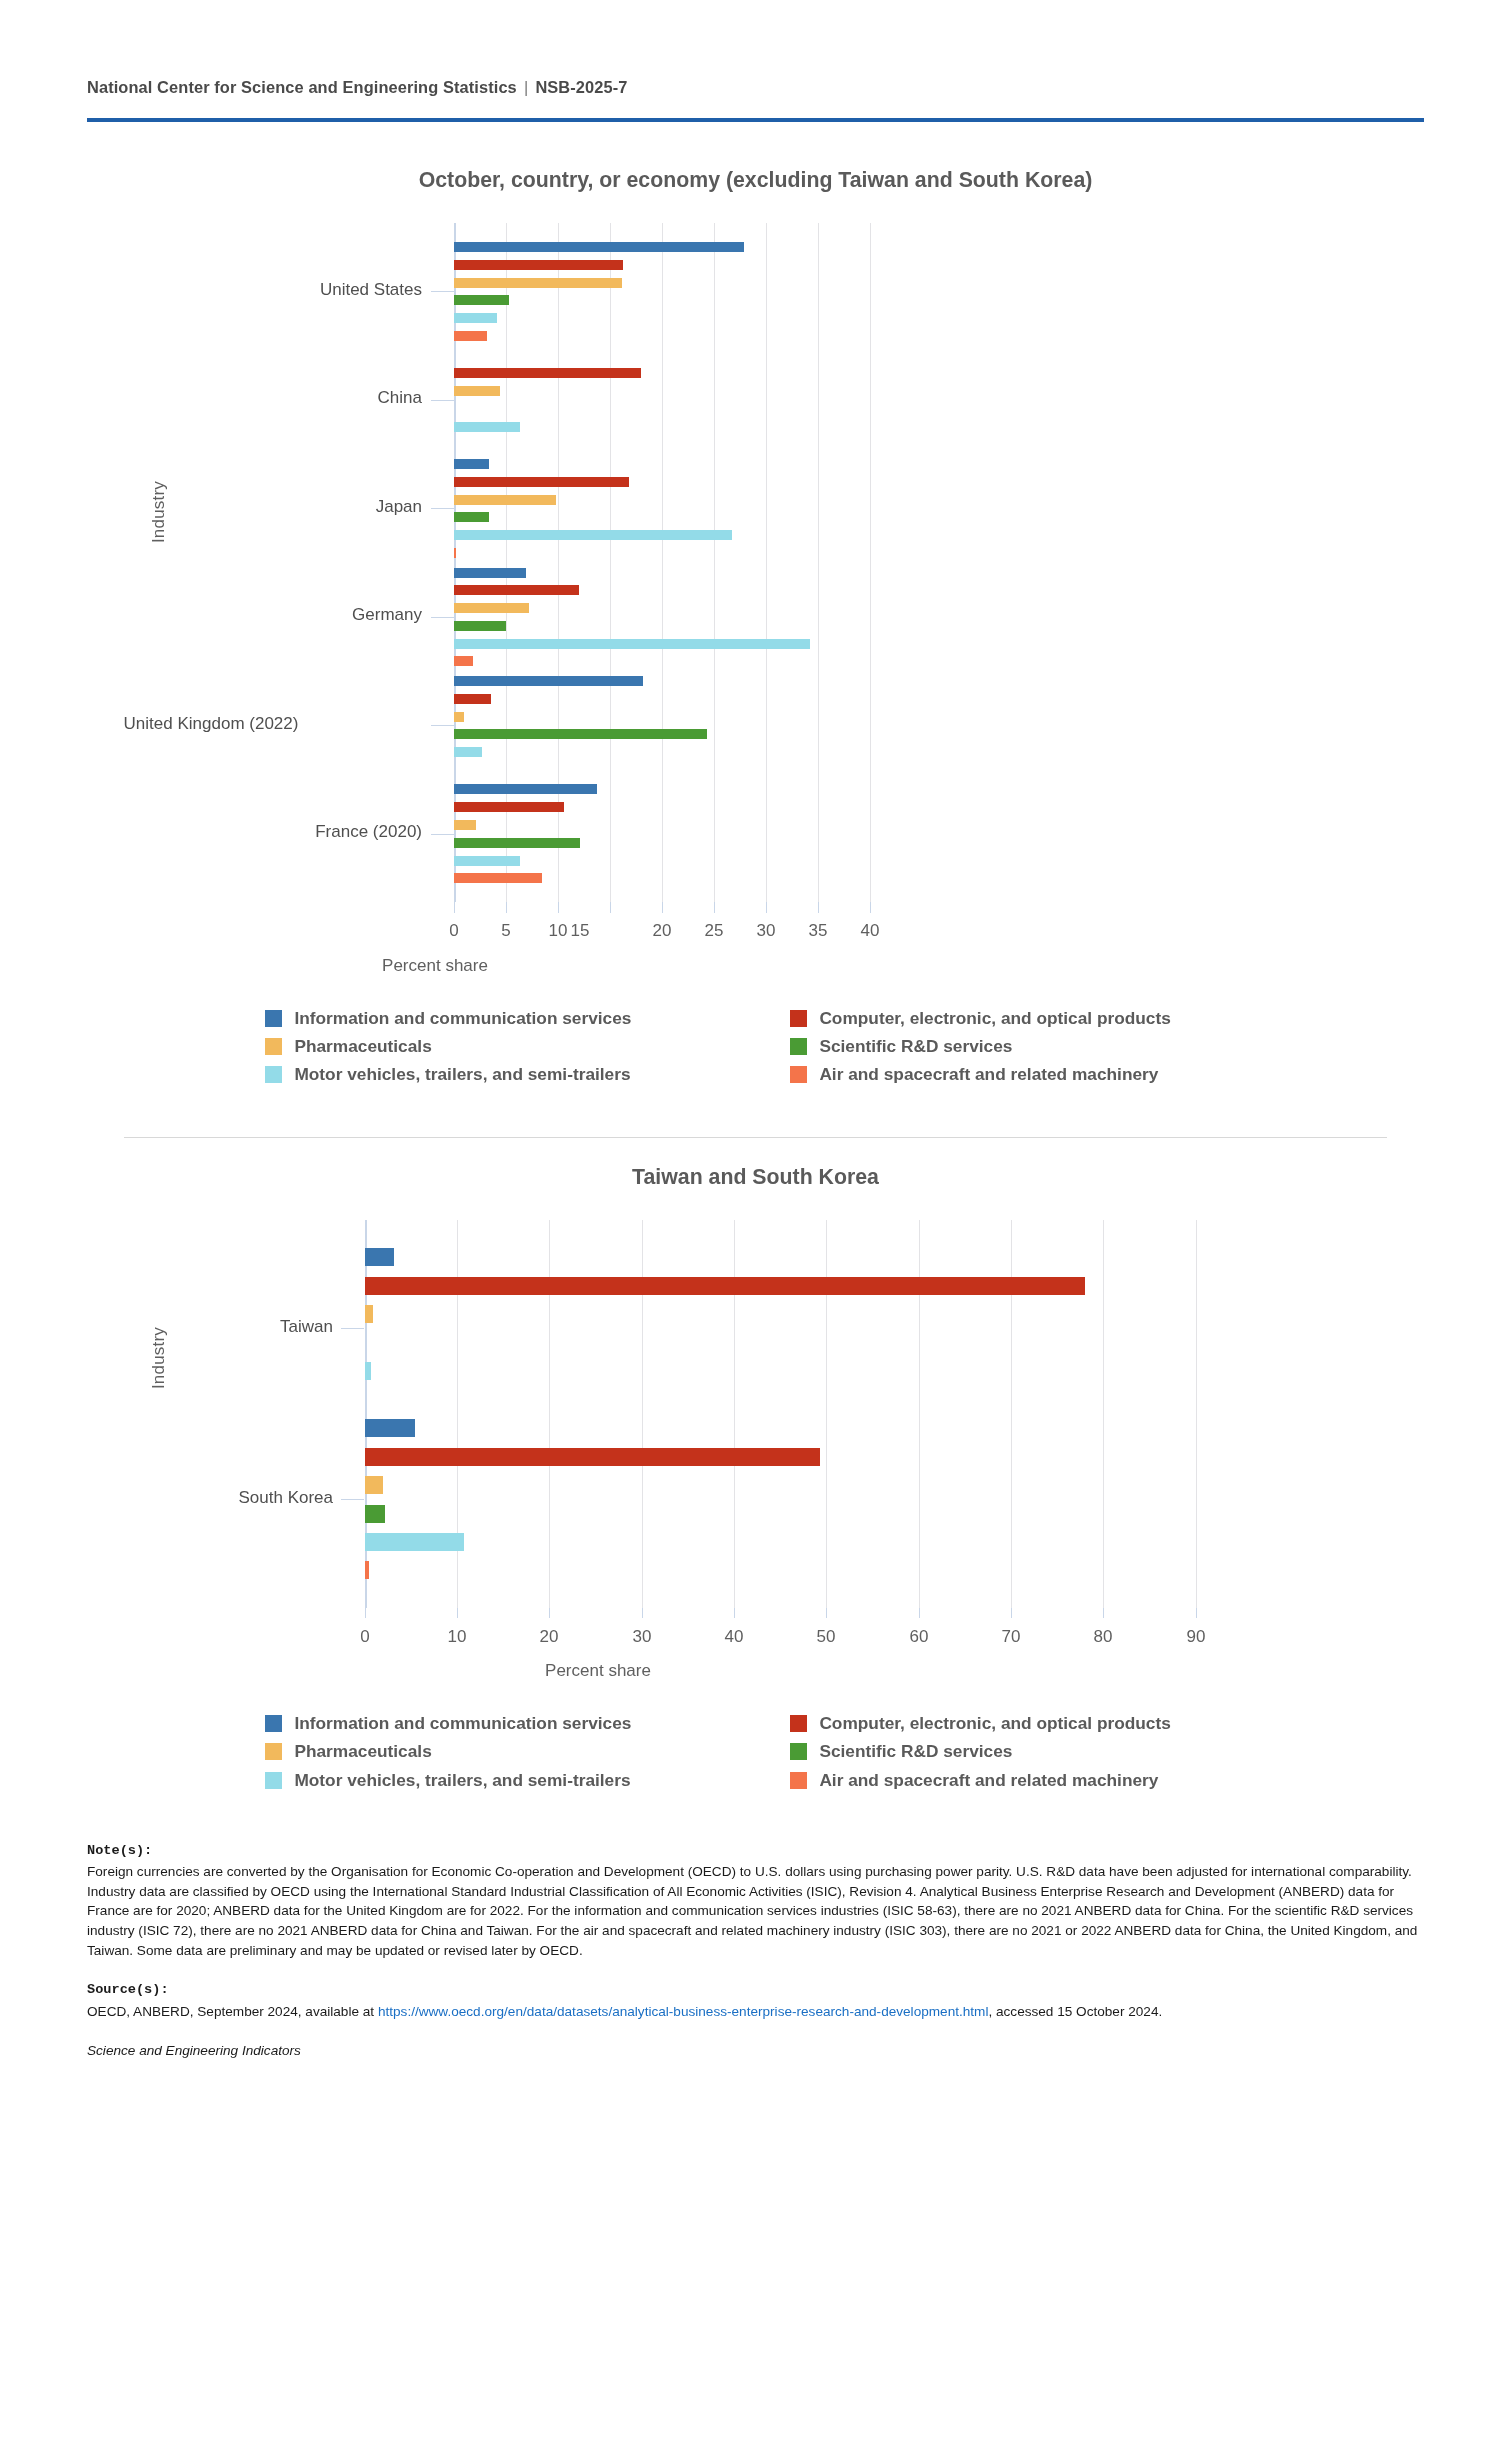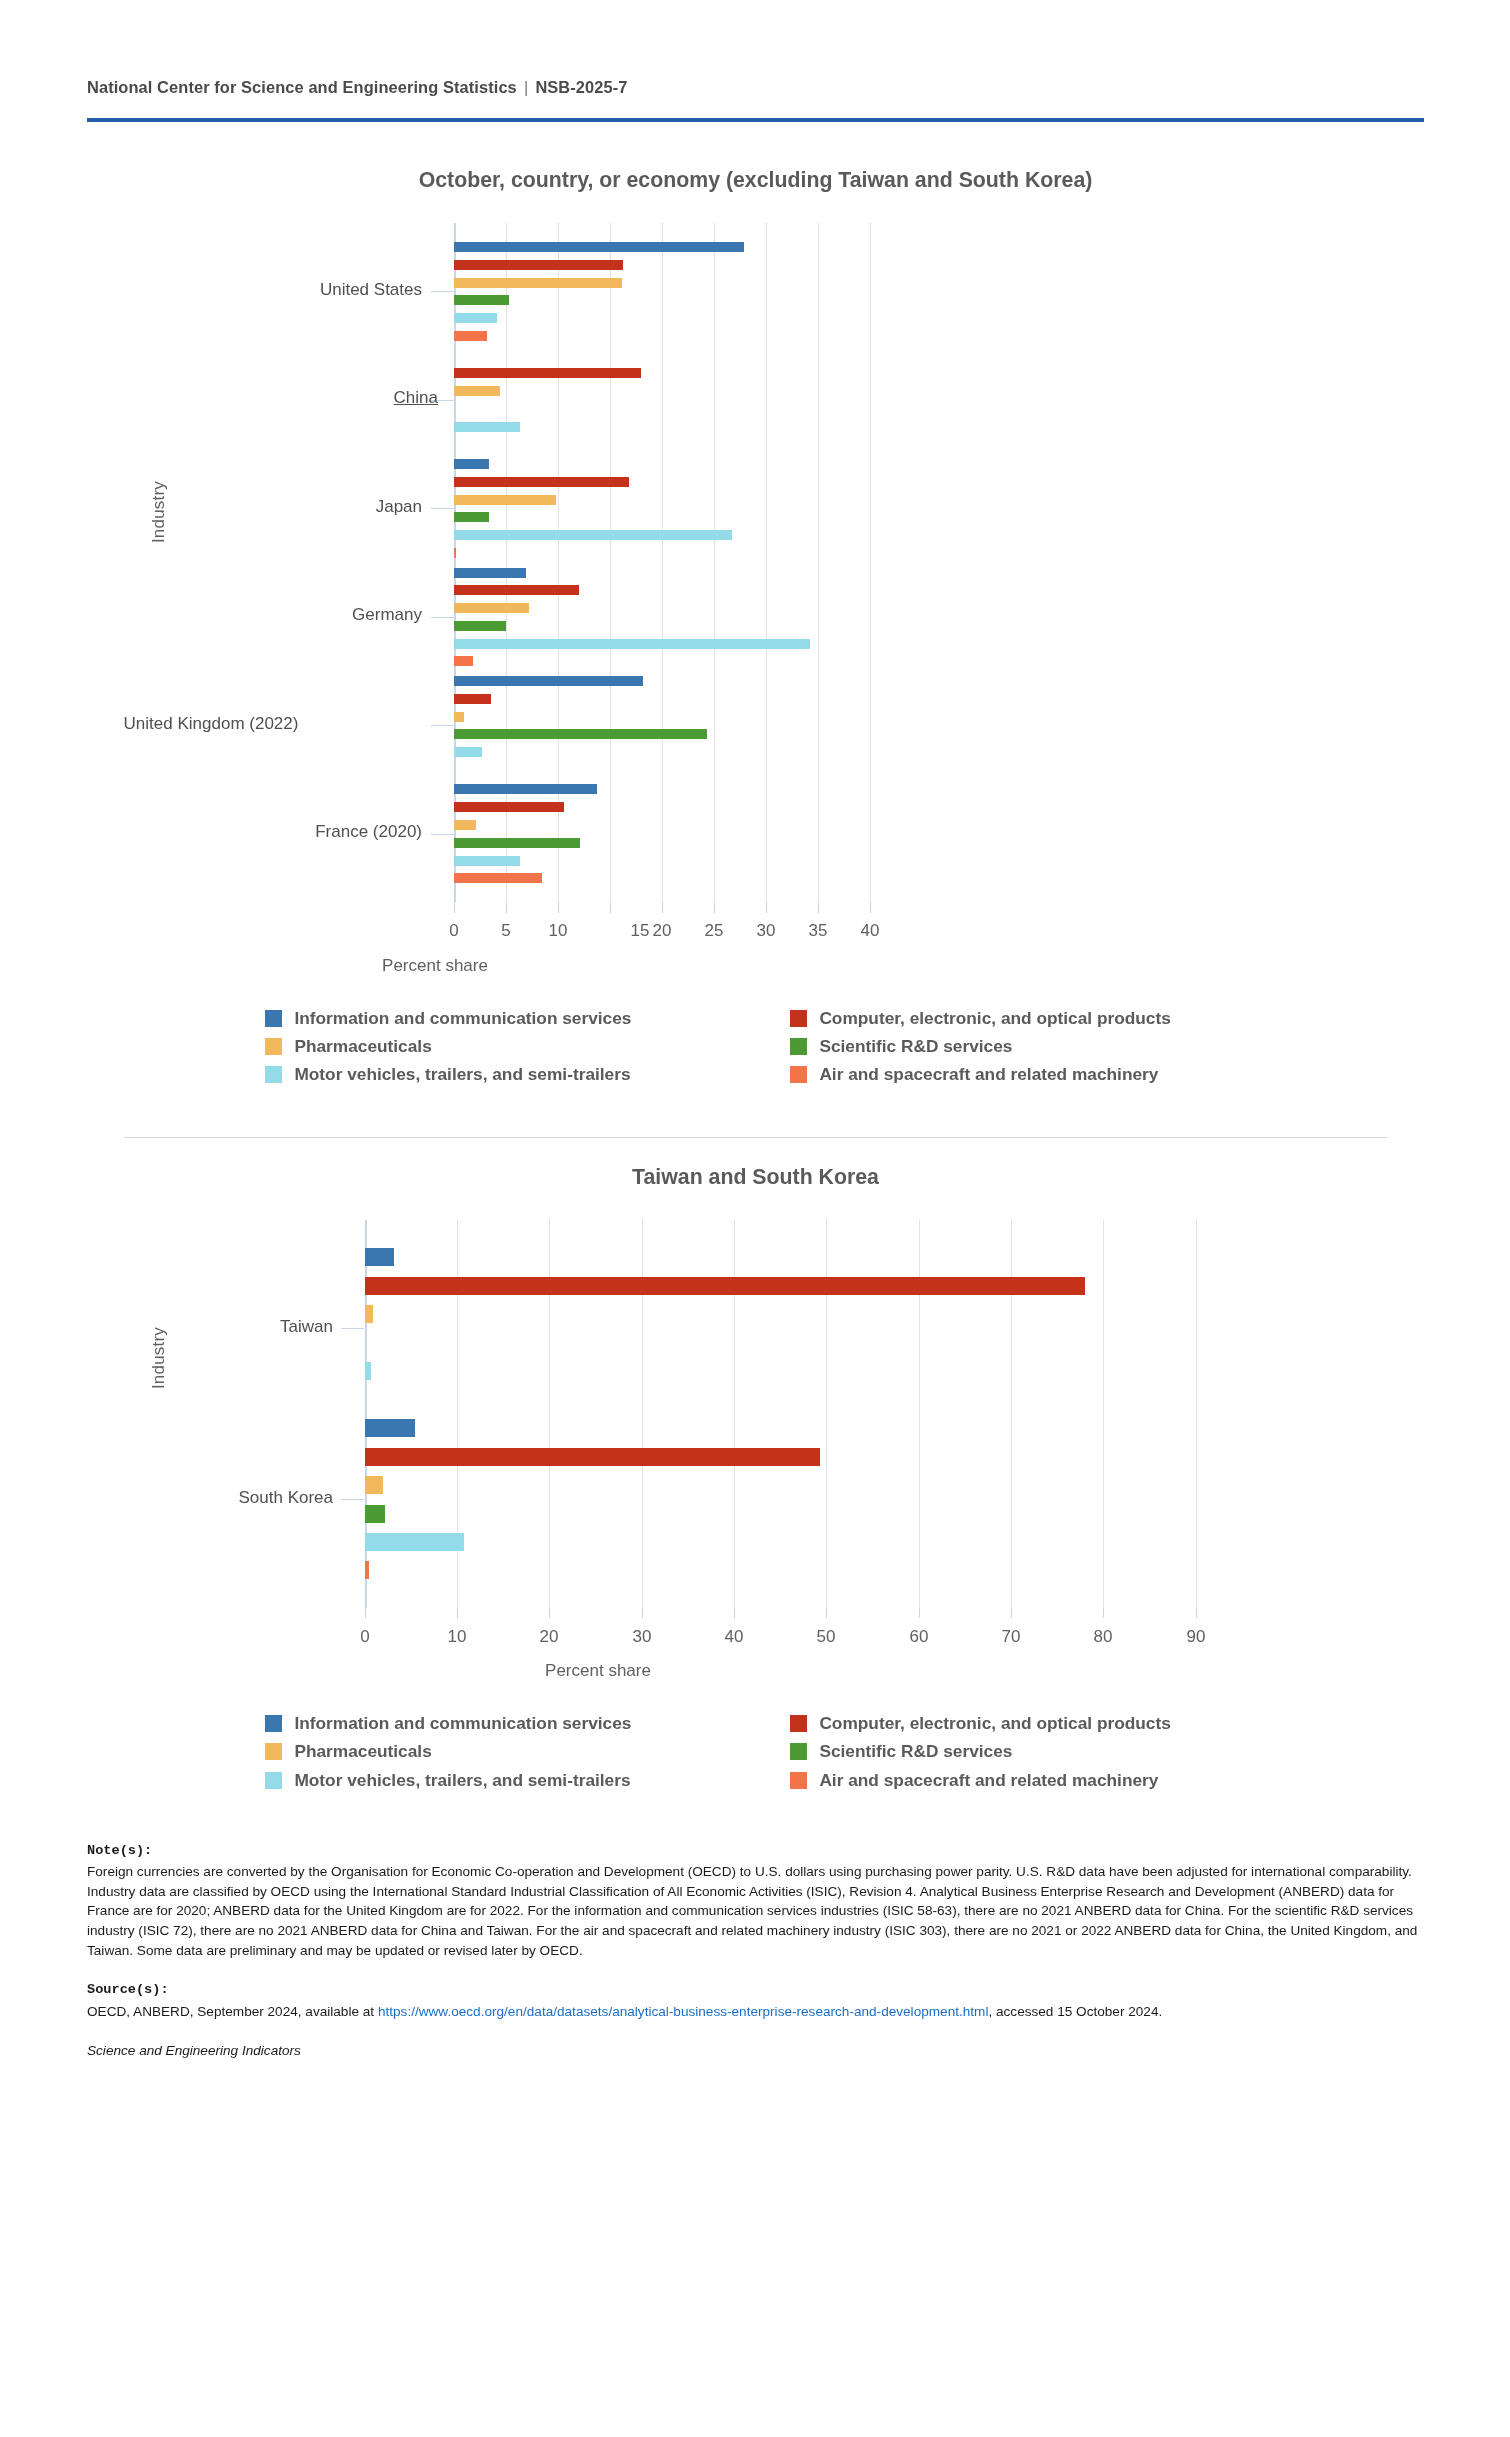--- a/index.html
+++ b/index.html
@@ -171,21 +171,21 @@
           <div class="gridline" style="left: 870px; height: 679px;"></div>
           <div class="tickmark" style="left: 431px; width: 23px; top: 68px;"></div>
           <div class="cat-label" style="right: 0px; left: 0px; width: 422px; top: 57px;">United States</div>
           <div class="bar" style="background: rgb(58, 118, 175); left: 454px; width: 290px; height: 9.8px; top: 19px;"></div>
           <div class="bar" style="background: rgb(196, 50, 27); left: 454px; width: 169px; height: 9.8px; top: 37px;"></div>
           <div class="bar" style="background: rgb(242, 185, 92); left: 454px; width: 168px; height: 9.8px; top: 55px;"></div>
           <div class="bar" style="background: rgb(74, 155, 52); left: 454px; width: 55px; height: 9.8px; top: 72px;"></div>
           <div class="bar" style="background: rgb(147, 219, 232); left: 454px; width: 43px; height: 9.8px; top: 90px;"></div>
           <div class="bar" style="background: rgb(244, 116, 74); left: 454px; width: 33px; height: 9.8px; top: 108px;"></div>
           <div class="tickmark" style="left: 431px; width: 23px; top: 177px;"></div>
-          <div class="cat-label" style="right: 0px; left: 16px; width: 422px; top: 165px; text-decoration: underline;">China</div>
+          <div class="cat-label" style="right: 0px; left: 0px; width: 422px; top: 165px;">China</div>
           <div class="bar" style="background: rgb(196, 50, 27); left: 454px; width: 187px; height: 9.8px; top: 145px;"></div>
           <div class="bar" style="background: rgb(242, 185, 92); left: 454px; width: 46px; height: 9.8px; top: 163px;"></div>
           <div class="bar" style="background: rgb(147, 219, 232); left: 454px; width: 66px; height: 9.8px; top: 199px;"></div>
           <div class="tickmark" style="left: 431px; width: 23px; top: 285px;"></div>
           <div class="cat-label" style="right: 0px; left: 0px; width: 422px; top: 274px;">Japan</div>
           <div class="bar" style="background: rgb(58, 118, 175); left: 454px; width: 35px; height: 9.8px; top: 236px;"></div>
           <div class="bar" style="background: rgb(196, 50, 27); left: 454px; width: 175px; height: 9.8px; top: 254px;"></div>
           <div class="bar" style="background: rgb(242, 185, 92); left: 454px; width: 102px; height: 9.8px; top: 272px;"></div>
           <div class="bar" style="background: rgb(74, 155, 52); left: 454px; width: 35px; height: 9.8px; top: 289px;"></div>
           <div class="bar" style="background: rgb(147, 219, 232); left: 454px; width: 278px; height: 9.8px; top: 307px;"></div>
@@ -215,21 +215,21 @@
           <div class="bar" style="background: rgb(244, 116, 74); left: 454px; width: 88px; height: 9.8px; top: 650px;"></div>
         </div>
     <div class="xticks" style="position: relative; height: 43px;">
           <div class="xtickline" style="left: 454px; top: 0px; height: 10.7px;"></div>
           <div class="xtick" style="left: 454px; top: 19.6px;">0</div>
           <div class="xtickline" style="left: 506px; top: 0px; height: 10.7px;"></div>
           <div class="xtick" style="left: 506px; top: 19.6px;">5</div>
           <div class="xtickline" style="left: 558px; top: 0px; height: 10.7px;"></div>
           <div class="xtick" style="left: 558px; top: 19.6px;">10</div>
           <div class="xtickline" style="left: 610px; top: 0px; height: 10.7px;"></div>
-          <div class="xtick" style="left: 640px; top: 19.6px;">15</div>
+          <div class="xtick" style="left: 580px; top: 19.6px;">15</div>
           <div class="xtickline" style="left: 662px; top: 0px; height: 10.7px;"></div>
           <div class="xtick" style="left: 662px; top: 19.6px;">20</div>
           <div class="xtickline" style="left: 714px; top: 0px; height: 10.7px;"></div>
           <div class="xtick" style="left: 714px; top: 19.6px;">25</div>
           <div class="xtickline" style="left: 766px; top: 0px; height: 10.7px;"></div>
           <div class="xtick" style="left: 766px; top: 19.6px;">30</div>
           <div class="xtickline" style="left: 818px; top: 0px; height: 10.7px;"></div>
           <div class="xtick" style="left: 818px; top: 19.6px;">35</div>
           <div class="xtickline" style="left: 870px; top: 0px; height: 10.7px;"></div>
           <div class="xtick" style="left: 870px; top: 19.6px;">40</div>

